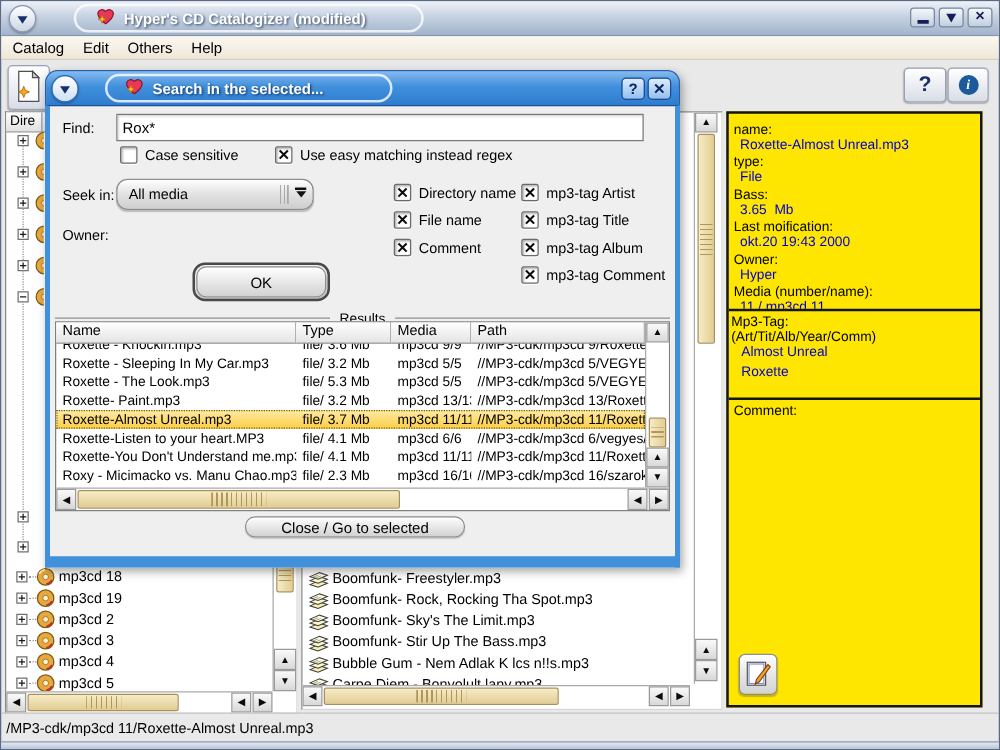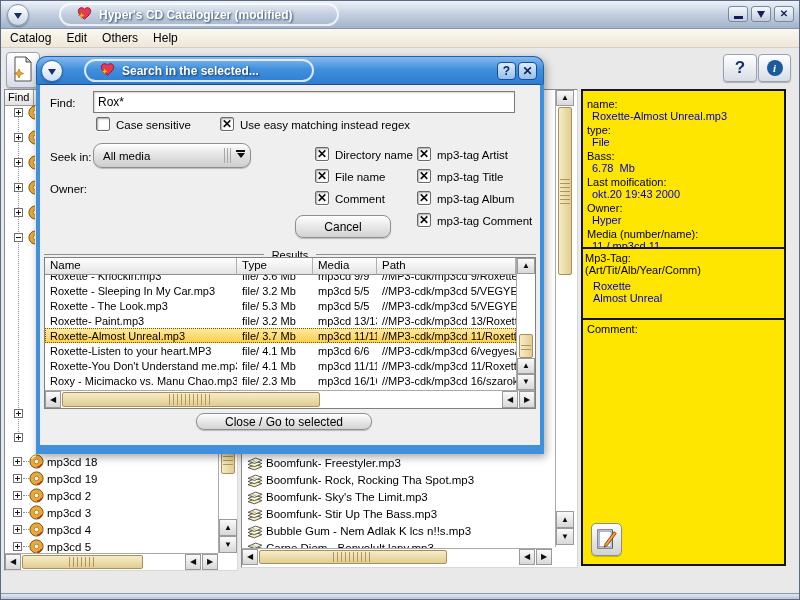--- a/index.html
+++ b/index.html
@@ -142,21 +142,21 @@
   </div>
   <div class="toolbtn" style="left:722px;top:53px;width:34px;height:28px">
     <span class="help-glyph">?</span>
   </div>
   <div class="toolbtn" style="left:757px;top:53px;width:33px;height:28px">
     <span class="info-circle">i</span>
   </div>
 
   <div class="panel" id="tree-panel" style="left:3px;top:88px;width:234px;height:482px">
     <div class="tree-header">
-      <div class="cell">Find</div>
+      <div class="cell">Dire</div>
     </div>
     <div class="spine" style="left:13px;top:22px;height:330px"></div>
 
     <div class="expander plus" style="left:9px;top:18px"></div>
     <div class="expander plus" style="left:9px;top:43px"></div>
     <div class="expander plus" style="left:9px;top:68px"></div>
     <div class="expander plus" style="left:9px;top:93px"></div>
     <div class="expander plus" style="left:9px;top:118px"></div>
     <div class="expander" style="left:9px;top:143px"></div>
     <div class="expander plus" style="left:9px;top:319px"></div>
@@ -352,46 +352,49 @@
     </div>
   </div>
 
   <div id="info-panel">
     <div class="ip-sec1">
       <div class="ip-label">name:</div>
       <div class="ip-value">Roxette-Almost Unreal.mp3</div>
       <div class="ip-label">type:</div>
       <div class="ip-value">File</div>
       <div class="ip-label">Bass:</div>
-      <div class="ip-value">6.78  Mb</div>
+      <div class="ip-value">3.65  Mb</div>
       <div class="ip-label">Last moification:</div>
       <div class="ip-value">okt.20 19:43 2000</div>
       <div class="ip-label">Owner:</div>
       <div class="ip-value">Hyper</div>
       <div class="ip-label">Media (number/name):</div>
       <div class="ip-value">11 / mp3cd 11</div>
     </div>
     <div class="ip-sec2">
       <div>Mp3-Tag:</div>
       <div>(Art/Tit/Alb/Year/Comm)</div>
+      <div class="ip-value" style="margin-left:8px">Almost Unreal</div>
       <div class="ip-value" style="margin-top:4px;margin-left:8px">Roxette</div>
-      <div class="ip-value" style="margin-left:8px">Almost Unreal</div>
     </div>
     <div class="ip-sec3">
       <div>Comment:</div>
       <div class="k-btn" style="position:absolute;left:8px;bottom:8px;width:31px;height:33px;border-radius:5px">
         <span><svg width="22" height="24" viewBox="0 0 24 26">
               <rect x="2" y="3" width="16" height="20" fill="#fff" stroke="#505050"></rect>
               <rect x="3.5" y="4.5" width="13" height="17" fill="none" stroke="#8090c8"></rect>
               <path d="M20,5 L10,18 L9,22 L12.5,20 L22,7 Z" fill="#f0a030" stroke="#804010"></path>
             </svg></span>
       </div>
     </div>
   </div>
 
+  <div id="statusbar">
+    <span>/MP3-cdk/mp3cd 11/Roxette-Almost Unreal.mp3</span>
+  </div>
   <div id="bottom-strip"></div>
 
   <div class="dialog">
     <div class="dlg-tb">
       <div class="dlg-round">
           <span class="tri-dn"></span>
         </div>
       <div class="dlg-pill">
         <span><svg width="15" height="14" viewBox="0 0 16 15">
               <path d="M8,14 C2,9.5 0.8,6.5 1.6,4 C2.4,1.8 5.5,0.8 8,3.4 C10.5,0.8 13.6,1.8 14.4,4 C15.2,6.5 14,9.5 8,14 Z" fill="#e83858" stroke="#8c1028"></path>
@@ -433,21 +436,23 @@
     <span class="lbl" style="left:299px;top:137px">Comment</span>
     <div class="cb" style="left:381px;top:91px"><span>✕</span></div>
     <span class="lbl" style="left:401px;top:93px">mp3-tag Artist</span>
     <div class="cb" style="left:381px;top:113px"><span>✕</span></div>
     <span class="lbl" style="left:401px;top:115px">mp3-tag Title</span>
     <div class="cb" style="left:381px;top:135px"><span>✕</span></div>
     <span class="lbl" style="left:401px;top:137px">mp3-tag Album</span>
     <div class="cb" style="left:381px;top:157px"><span>✕</span></div>
     <span class="lbl" style="left:401px;top:159px">mp3-tag Comment</span>
 
-    <div class="k-btn abs" style="left:259px;top:159px;width:96px;height:23px">Cancel</div>
+    <div class="ok-ring" style="left:118px;top:154px;width:110px;height:31px">
+      <div class="k-btn">OK</div>
+    </div>
 
     <div class="results-sep">
       <span class="line"></span>
       <span>Results</span>
       <span class="line"></span>
     </div>
 
     <div class="tbl">
       <div class="tbl-head">
         <div class="th c0">Name</div>

